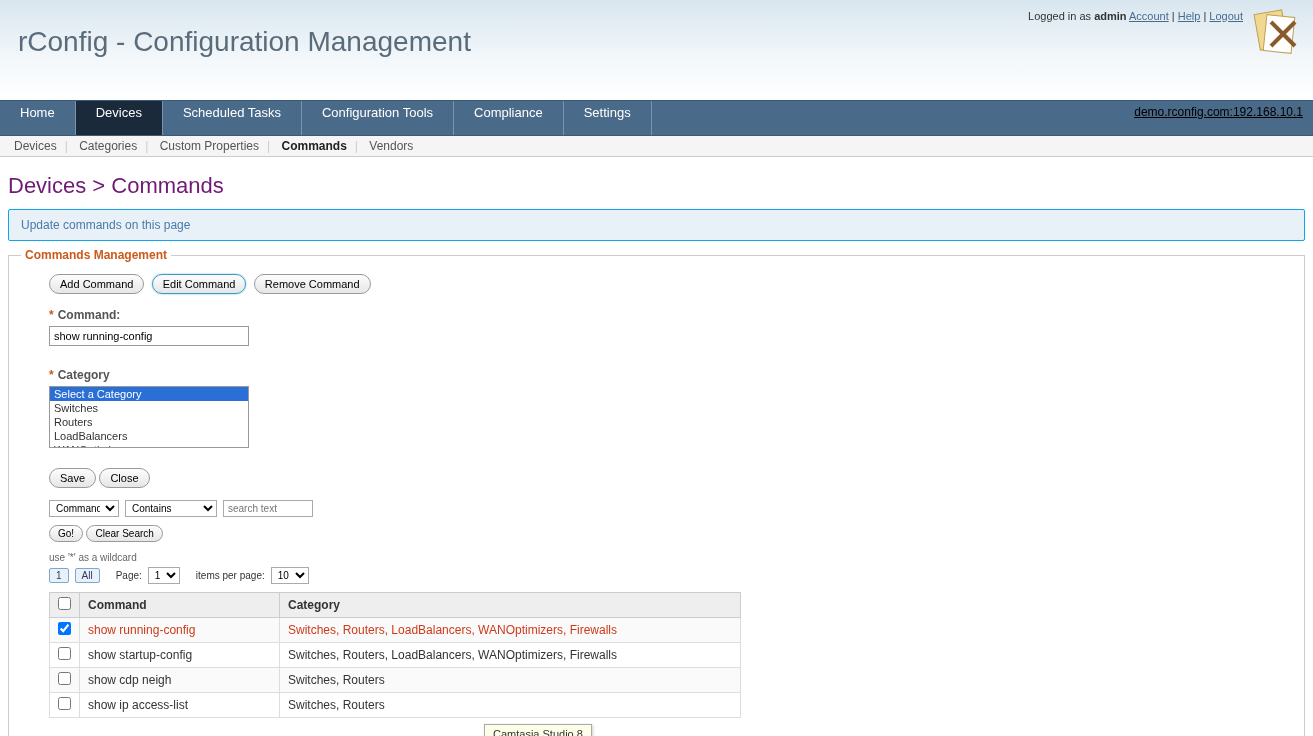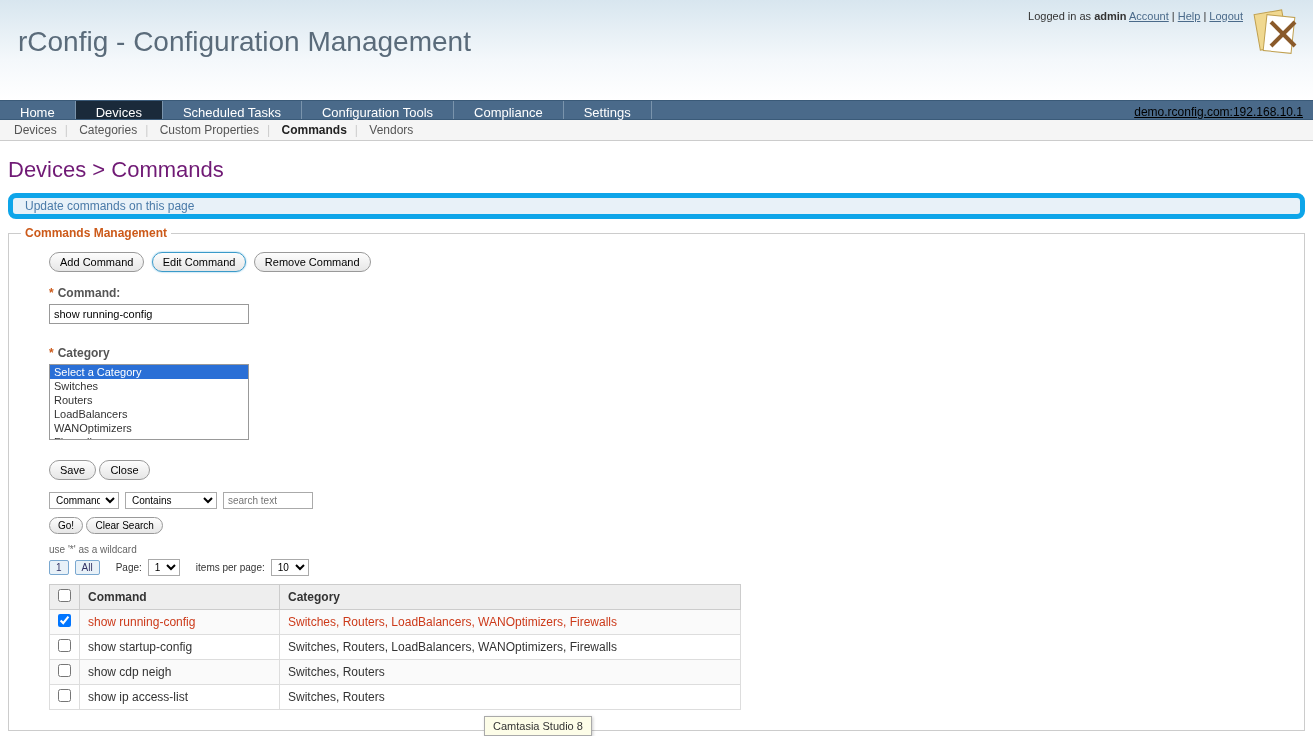--- a/index.html
+++ b/index.html
@@ -36,21 +36,21 @@
   font-size: 28px;
   color: #5a6b7a;
   font-weight: normal;
 }
 .main-nav {
   background: #4a6a8a;
   border-top: 1px solid #3a5a78;
   border-bottom: 1px solid #3a5a78;
   display: flex;
   align-items: stretch;
-  height: 20px;
+  height: 36px;
   font-size: 13px;
   position: relative;
 }
 .main-nav .nav-item {
   color: #fff;
   padding: 4px 20px;
   border-right: 1px solid #7a94ac;
   cursor: pointer;
 }
 .main-nav .nav-item.active {
@@ -76,26 +76,26 @@
 }
 .sub-nav .sep { color: #ccc; padding: 0 2px; }
 .sub-nav .sub-item.active { font-weight: bold; color: #222; }
 .page-body { padding: 10px 8px; }
 .breadcrumb {
   color: #701a75;
   font-size: 22px;
   padding: 6px 0 10px 0;
 }
 .info-banner {
-  border: 5px solid #0ea5e9;
+  border: 1px solid #0ea5e9;
   background: #e8f1f8;
   color: #4a7aa8;
-  padding: 1px 12px;
-  font-size: 12px;
-  border-radius: 8px;
+  padding: 8px 12px;
+  font-size: 12px;
+  border-radius: 2px;
   margin-bottom: 14px;
 }
 .fieldset {
   border: 1px solid #ccc;
   padding: 18px 20px 20px 40px;
   position: relative;
 }
 .fieldset-legend {
   color: #cc5a1a;
   font-weight: bold;
@@ -123,21 +123,21 @@
 .form-label { color: #555; font-weight: bold; font-size: 12px; margin-bottom: 4px; display: block; }
 .form-label .req { color: #cc5a1a; font-weight: bold; margin-right: 4px; }
 .text-input {
   border: 1px solid #999;
   padding: 3px 4px;
   font-size: 11px;
   width: 200px;
 }
 .category-box {
   width: 200px;
-  height: 76px;
+  height: 62px;
   border: 1px solid #999;
   overflow-y: scroll;
   font-size: 11px;
   background: #fff;
 }
 .category-box .opt { padding: 1px 4px; cursor: pointer; }
 .category-box .opt.selected { background: #2a6fd6; color: #fff; }
 .search-head { color: #cc5a1a; font-weight: bold; font-size: 13px; margin-top: 16px; }
 .small-select {
   font-size: 10px;

